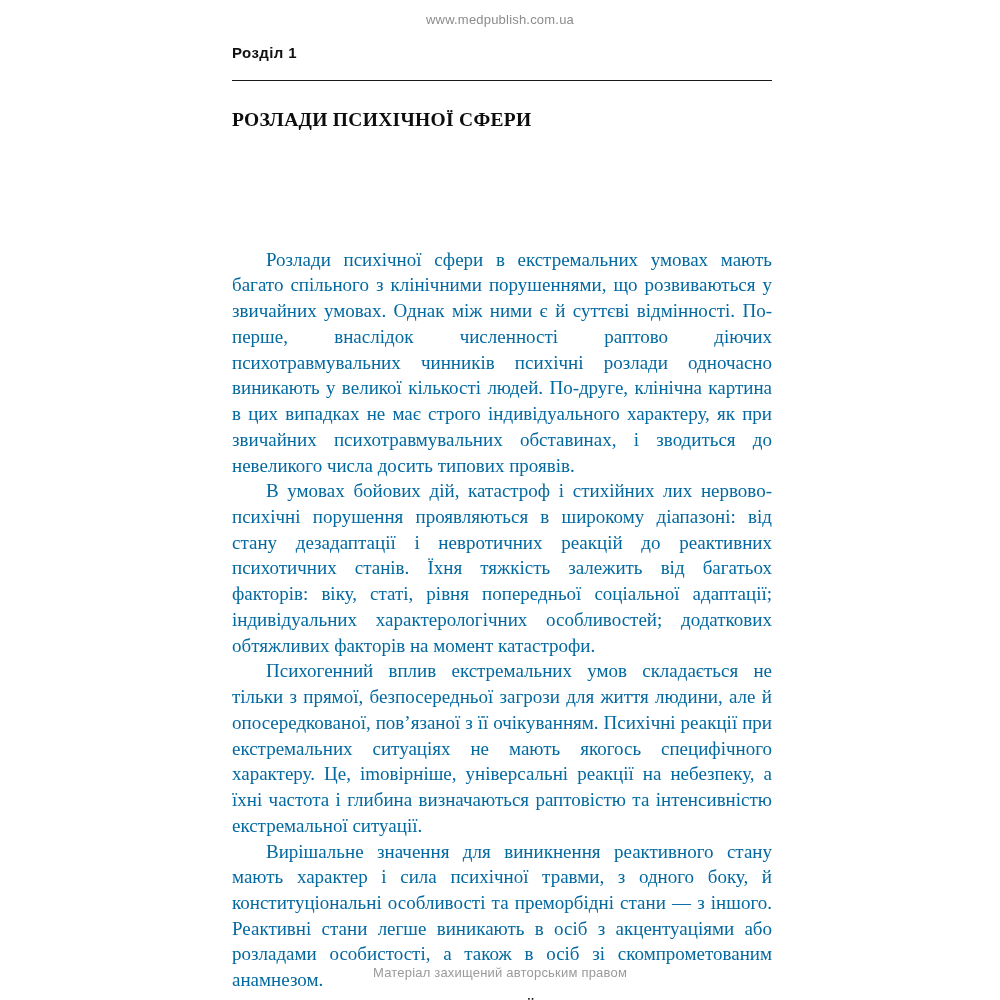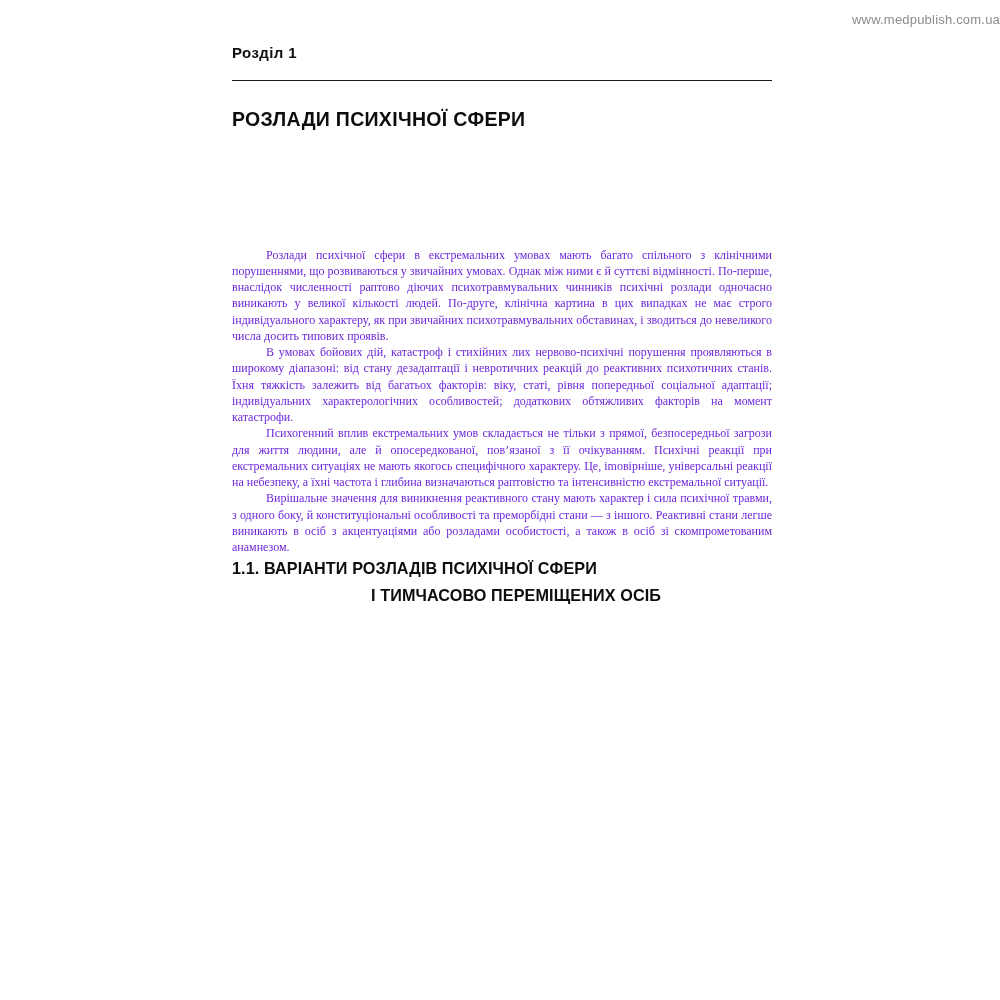--- a/index.html
+++ b/index.html
@@ -18,21 +18,21 @@
     position: relative;
     width: 1000px;
     height: 1000px;
     box-sizing: border-box;
   }
   .watermark-top {
     position: absolute;
     top: 12px;
     left: 0;
     width: 100%;
-    text-align: right;
+    text-align: center;
     font-family: "Liberation Sans", sans-serif;
     font-size: 13px;
     color: #8c8c8c;
     letter-spacing: 0.2px;
   }
   .watermark-bottom {
     position: absolute;
     bottom: 20px;
     left: 0;
     width: 100%;
@@ -56,33 +56,33 @@
     color: #111111;
     margin-bottom: 19px;
   }
   .rule {
     border: 0;
     border-top: 1.6px solid #1a1a1a;
     margin: 0 0 24px 0;
     width: 100%;
   }
   .chapter-title {
-    font-family: Liberation Sans, sans-serif;
+    font-family: Liberation Serif, serif;
     font-weight: bold;
     font-size: 19.5px;
     line-height: 1.52;
     letter-spacing: 0.3px;
     color: #0d0d0d;
   }
   .body-block {
     margin-top: 112px;
     text-align: justify;
-    font-size: 12px;
+    font-size: 19px;
     line-height: 1.355;
-    color: #6d28d9;
+    color: #0369a1;
     hyphens: manual;
   }
   .body-block p {
     margin: 0;
     text-indent: 34px;
   }
   .section-heading {
     font-family: "Liberation Sans", sans-serif;
     font-weight: bold;
     font-size: 16.2px;
@@ -120,14 +120,15 @@
       <p>Вирішальне значення для виникнення реактивного стану мають характер і сила психічної травми, з одного боку, й конституціональні особливості та преморбідні стани — з іншого. Реактивні стани легше виникають в осіб з акцентуаціями або розладами особистості, а також в осіб зі скомпрометованим анамнезом.</p>
     </div>
 
     <div class="section-heading">
       <span class="ln ln1"><span>1.1.</span> <span>ВАРІАНТИ РОЗЛАДІВ ПСИХІЧНОЇ СФЕРИ</span></span>
       <span class="ln ln4">І ТИМЧАСОВО ПЕРЕМІЩЕНИХ ОСІБ</span>
     </div>
 
   </div>
 
+  <div class="watermark-bottom">Матеріал захищений авторським правом</div>
 
 </div>
 
 </body></html>

